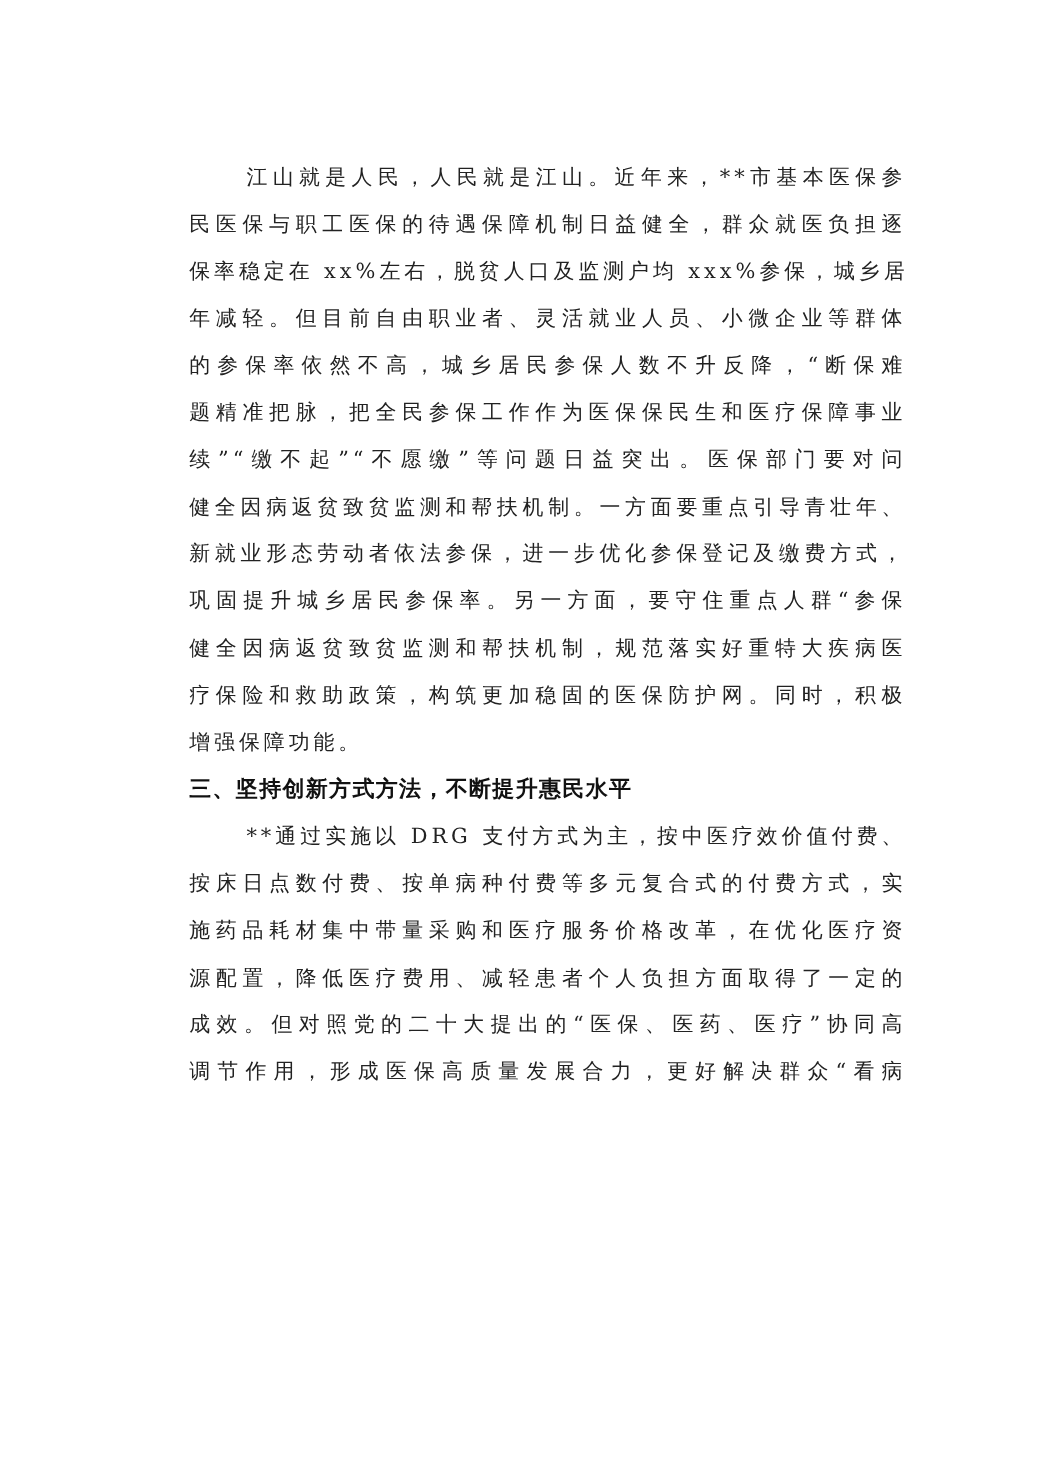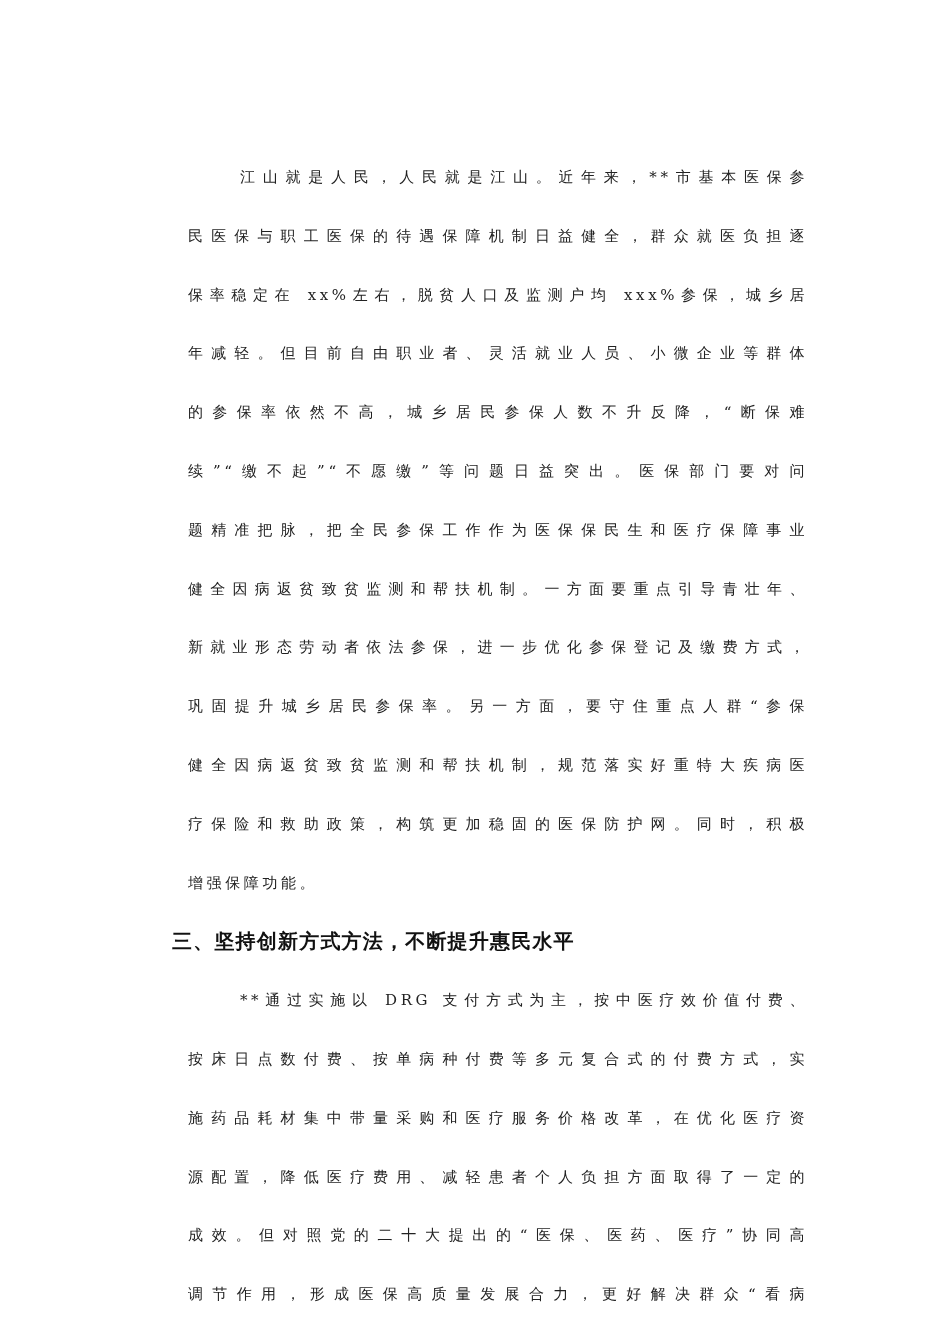--- a/index.html
+++ b/index.html
@@ -15,26 +15,26 @@
   }
   .page {
     position: absolute;
     left: 120px;
     top: 140px;
     width: 704px;
     color: #1a1a1a;
   }
   .para {
     font-family: "DejaVu Serif", "Liberation Serif", serif;
-    font-size: 15px;
+    font-size: 19px;
     line-height: 42.8px;
     letter-spacing: 3.6px;
     text-align: justify;
     text-indent: 52px;
-    margin: 16px;
+    margin: 0;
     font-weight: 300;
     color: #222222;
   }
   .heading {
     font-family: "DejaVu Sans", "Liberation Sans", sans-serif;
     font-size: 20px;
     line-height: 42.8px;
     letter-spacing: 1.2px;
     text-indent: 52px;
     margin: 0;
@@ -55,22 +55,22 @@
 <body>
 
 <div class="page">
 
   <div class="para-block">
     <span class="para line first">江山就是人民，人民就是江山。近年来，**市基本医保参</span>
     <span class="para line">民医保与职工医保的待遇保障机制日益健全，群众就医负担逐</span>
     <span class="para line">保率稳定在 xx%左右，脱贫人口及监测户均 xxx%参保，城乡居</span>
     <span class="para line">年减轻。但目前自由职业者、灵活就业人员、小微企业等群体</span>
     <span class="para line">的参保率依然不高，城乡居民参保人数不升反降，“断保难</span>
+    <span class="para line">题精准把脉，把全民参保工作作为医保保民生和医疗保障事业</span>
     <span class="para line">续”“缴不起”“不愿缴”等问题日益突出。医保部门要对问</span>
-    <span class="para line">题精准把脉，把全民参保工作作为医保保民生和医疗保障事业</span>
     <span class="para line">健全因病返贫致贫监测和帮扶机制。一方面要重点引导青壮年、</span>
     <span class="para line">新就业形态劳动者依法参保，进一步优化参保登记及缴费方式，</span>
     <span class="para line">巩固提升城乡居民参保率。另一方面，要守住重点人群“参保</span>
     <span class="para line">健全因病返贫致贫监测和帮扶机制，规范落实好重特大疾病医</span>
     <span class="para line">疗保险和救助政策，构筑更加稳固的医保防护网。同时，积极</span>
     <span class="para line last">增强保障功能。</span>
   </div>
 
   <div class="heading-block">
     <span class="heading line first last" style="text-indent:0;">三、坚持创新方式方法，不断提升惠民水平</span>

